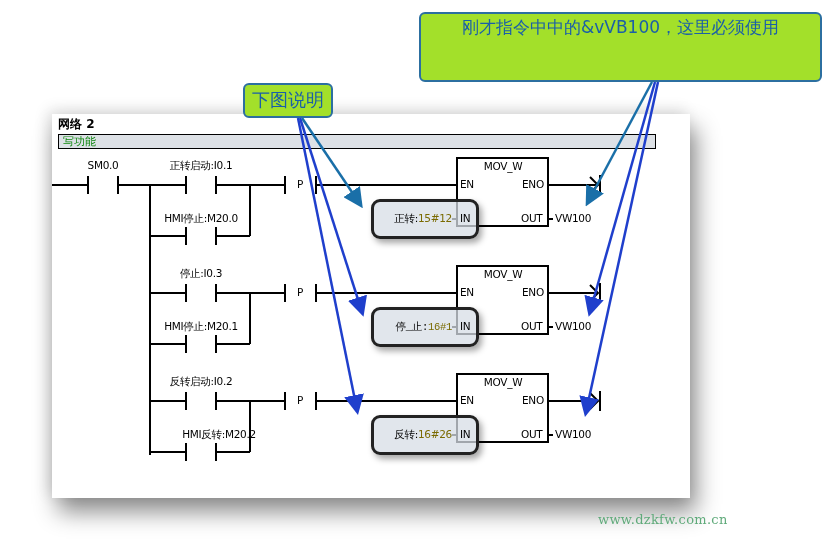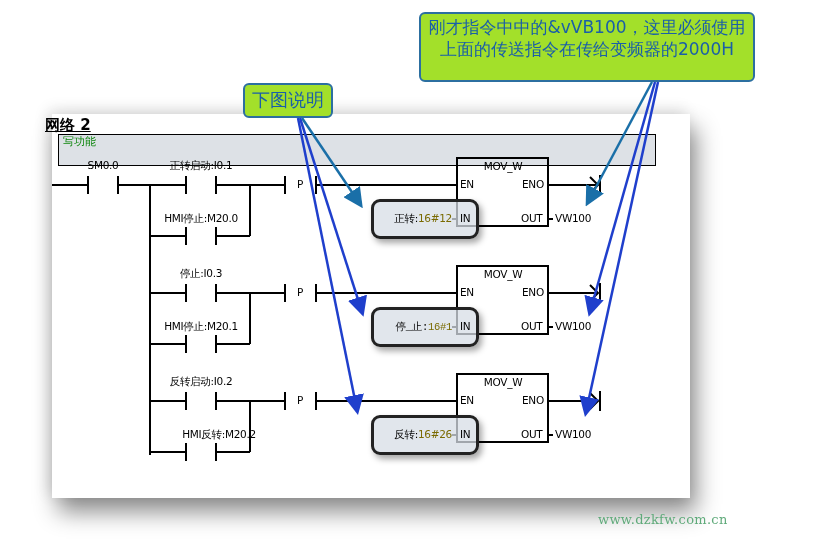--- a/index.html
+++ b/index.html
@@ -7,43 +7,43 @@
     width:835px; height:554px; position:relative; overflow:hidden;
     background:#ffffff;
     font-family:"DejaVu Sans", sans-serif;
   }
   .panel {
     position:absolute; left:52px; top:114px; width:638px; height:384px;
     background:#ffffff;
     box-shadow: 6px 14px 22px rgba(0,0,0,0.45), -4px -4px 14px rgba(0,0,0,0.12);
   }
   .net-title {
-    position:absolute; left:45px; top:116px; font-size:15px; font-weight:bold; color:#000;text-decoration:underline;
+    position:absolute; left:58px; top:116px; font-size:12px; font-weight:bold; color:#000;
   }
   .comment-bar {
-    position:absolute; left:58px; top:134px; width:598px; height:32px;
+    position:absolute; left:58px; top:134px; width:598px; height:15px;
     background:#dde1e6; border:1px solid #000; box-sizing:border-box;
     font-size:11px; color:#118811; padding-left:4px; line-height:13px;
   }
   svg.ladder { position:absolute; left:0; top:0; }
   .lbl { position:absolute; font-size:10.5px; color:#000; white-space:nowrap; letter-spacing:-0.3px; }
   .lbl.c { transform:translateX(-50%); }
   .hl-box {
     position:absolute; width:108px; height:40px; border:3px solid #222; border-radius:9px;
     background:rgba(215,222,230,0.75); box-sizing:border-box;
     box-shadow: 3px 4px 6px rgba(0,0,0,0.35);
   }
   .in-val { position:absolute; font-size:10.5px; white-space:nowrap; text-align:right; letter-spacing:-0.3px; }
   .in-val .k { color:#000;margin-top:20px; }
   .in-val .v { color:#7a6a00; }
   .callout {
     position:absolute; background:#a3e02a; border:2px solid #2c6fa0; border-radius:6px;
     color:#1a5fa8; box-sizing:border-box; text-align:center;
   }
-  .callout-main { left:419px; top:12px; width:336px; height:70px; font-size:17px; line-height:22px; padding-top:2px; }
+  .callout-main { left:419px; top:12px; width:403px; height:70px; font-size:17px; line-height:22px; padding-top:2px; }
   .callout-small { left:243px; top:83px; width:90px; height:35px; font-size:18px; line-height:30px; }
   .watermark {
     position:absolute; left:598px; top:512px; font-family:"DejaVu Serif", serif;
     font-size:13px; color:#5faa7a; letter-spacing:0.3px;
   }
 </style>
 </head>
 <body>
 
 <div class="panel"></div>
@@ -140,41 +140,40 @@
 <div class="hl-box" style="left:371px; top:199px;"></div>
 <div class="hl-box" style="left:371px; top:307px;"></div>
 <div class="hl-box" style="left:371px; top:415px;"></div>
 
 <div class="lbl c" style="left:503px; top:160px;">MOV_W</div>
 <div class="lbl" style="left:460px; top:178px;">EN</div>
 <div class="lbl" style="left:522px; top:178px;">ENO</div>
 <div class="lbl" style="left:460px; top:212px;">IN</div>
 <div class="lbl" style="left:521px; top:212px;">OUT</div>
 <div class="lbl" style="left:555px; top:212px;">VW100</div>
-<div class="in-val" style="right:383px; top:212px;"><span class="k">正转:</span><span class="v">16#12</span></div>
+<div class="in-val" style="right:383px; top:212px;"><span class="k">正转:</span><span class="v">15#12</span></div>
 
 <div class="lbl c" style="left:503px; top:268px;">MOV_W</div>
 <div class="lbl" style="left:460px; top:286px;">EN</div>
 <div class="lbl" style="left:522px; top:286px;">ENO</div>
 <div class="lbl" style="left:460px; top:320px;">IN</div>
 <div class="lbl" style="left:521px; top:320px;">OUT</div>
 <div class="lbl" style="left:555px; top:320px;">VW100</div>
 <div class="in-val" style="right:383px; top:320px;font-family:Liberation Mono, monospace;"><span class="k">停_止:</span><span class="v">16#1</span></div>
 
 <div class="lbl c" style="left:503px; top:376px;">MOV_W</div>
 <div class="lbl" style="left:460px; top:394px;">EN</div>
 <div class="lbl" style="left:522px; top:394px;">ENO</div>
 <div class="lbl" style="left:460px; top:428px;">IN</div>
 <div class="lbl" style="left:521px; top:428px;">OUT</div>
 <div class="lbl" style="left:555px; top:428px;">VW100</div>
 <div class="in-val" style="right:383px; top:428px;"><span class="k">反转:</span><span class="v">16#26</span></div>
 
 <div class="callout callout-main">
   <div>刚才指令中中的&amp;vVB100，这里必须使用</div>
-  <div>上面的传送指令在传给变频器的2000H</div>
 </div>
 <div class="callout callout-small">下图说明</div>
 
 <svg class="ladder" width="835" height="554">
   <defs>
     <marker id="ahB" markerWidth="8" markerHeight="8" refX="6" refY="4" orient="auto" markerUnits="strokeWidth">
       <path d="M0,0 L8,4 L0,8 Z" fill="#1f3fcc"></path>
     </marker>
     <marker id="ahT" markerWidth="8" markerHeight="8" refX="6" refY="4" orient="auto" markerUnits="strokeWidth">
       <path d="M0,0 L8,4 L0,8 Z" fill="#1a6fa8"></path>

